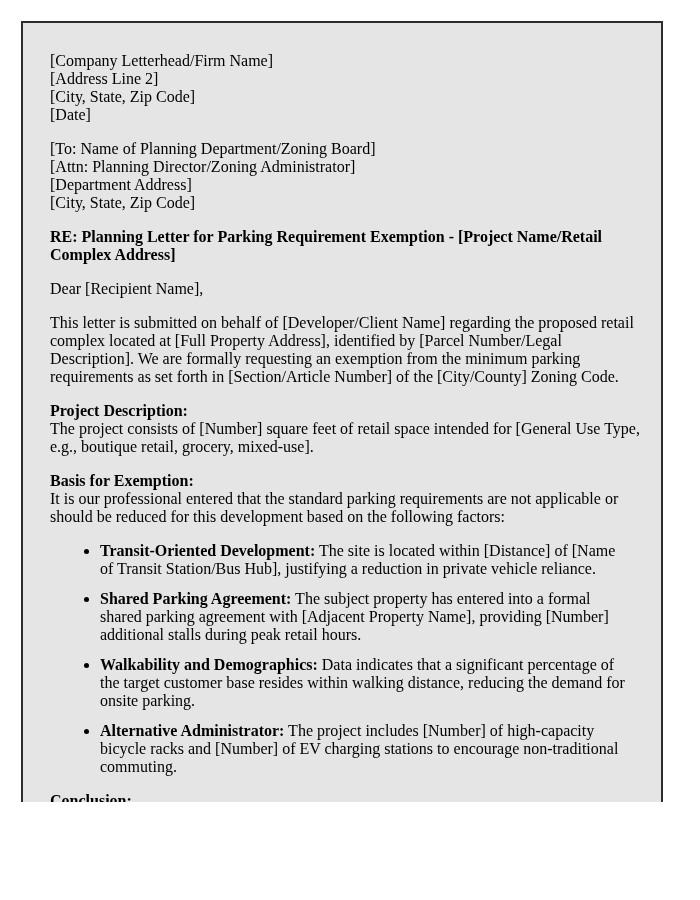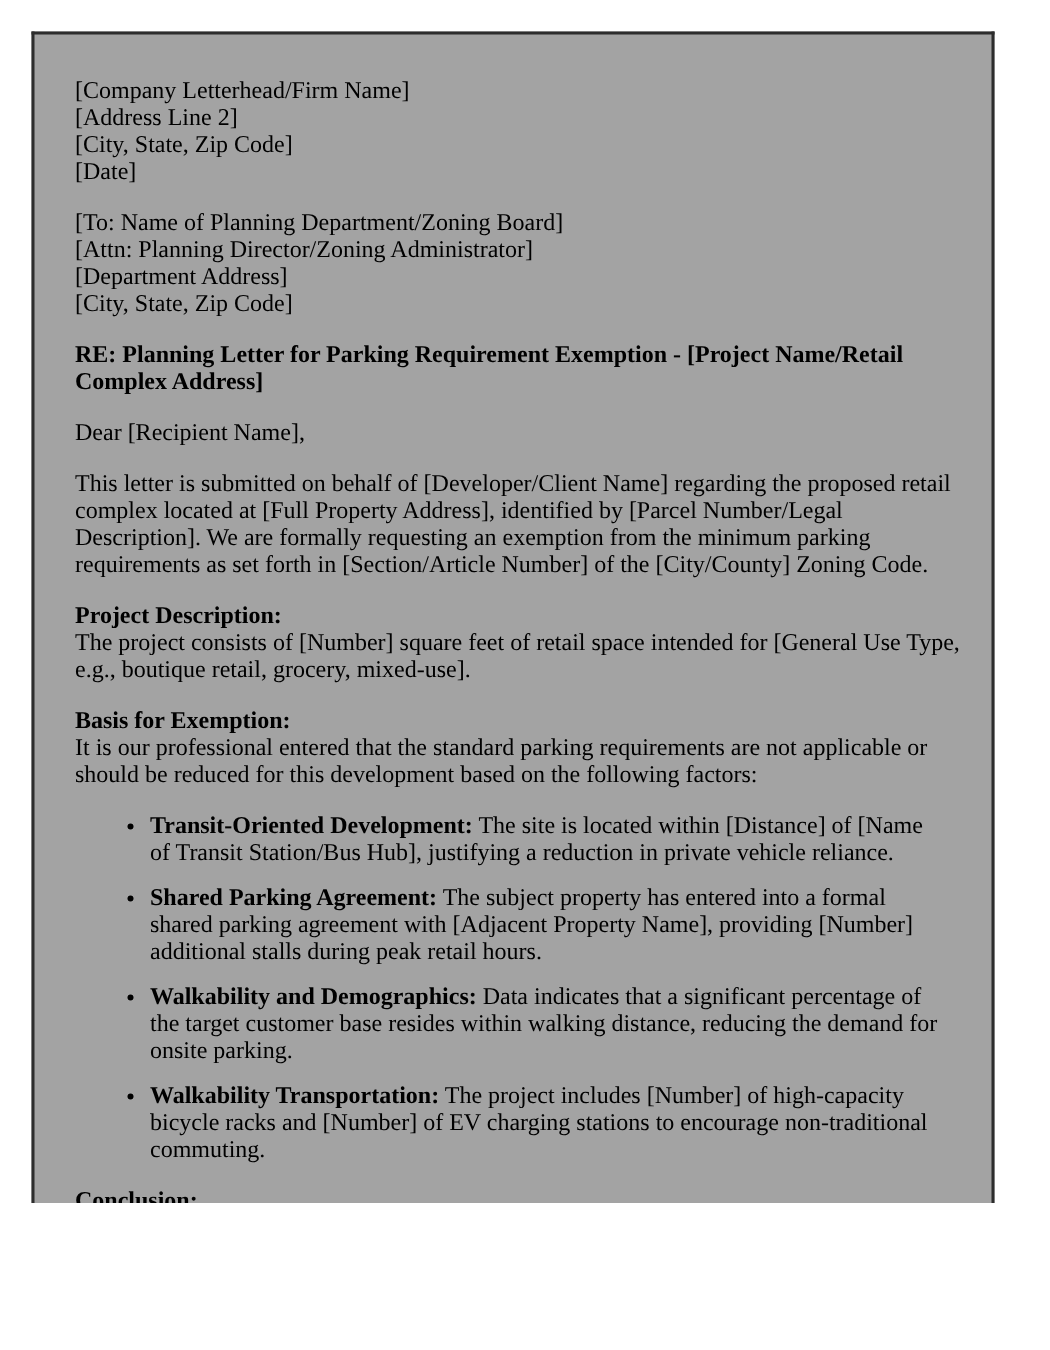--- a/index.html
+++ b/index.html
@@ -14,21 +14,21 @@
     background: #ffffff;
     overflow: hidden;
   }
   .page-frame {
     position: absolute;
     left: 21px;
     top: 21px;
     width: 642px;
     height: 781px;
     box-sizing: border-box;
-    background: #a3a3a3;
+    background: #e5e5e5;
     border: 2px solid #2d2d2d;
     border-bottom: none;
     overflow: hidden;
     padding: 13px 18px 0 27px;
     font-family: "Liberation Serif", "DejaVu Serif", serif;
     font-size: 16px;
     line-height: 18px;
     color: #000000;
   }
   .page-frame p {
@@ -91,21 +91,21 @@
       <li>
         <strong>Transit-Oriented Development:</strong><span> The site is located within [Distance] of [Name of Transit Station/Bus Hub], justifying a reduction in private vehicle reliance.</span>
       </li>
       <li>
         <strong>Shared Parking Agreement:</strong><span> The subject property has entered into a formal shared parking agreement with [Adjacent Property Name], providing [Number] additional stalls during peak retail hours.</span>
       </li>
       <li>
         <strong>Walkability and Demographics:</strong><span> Data indicates that a significant percentage of the target customer base resides within walking distance, reducing the demand for onsite parking.</span>
       </li>
       <li>
-        <strong>Walkability Transportation:</strong><span> The project includes [Number] of high-capacity bicycle racks and [Number] of EV charging stations to encourage non-traditional commuting.</span>
+        <strong>Alternative Administrator:</strong><span> The project includes [Number] of high-capacity bicycle racks and [Number] of EV charging stations to encourage non-traditional commuting.</span>
       </li>
     </ul>
 
     <p>
       <strong>Conclusion:</strong>
     </p>
 
   </div>
 </div>
 

